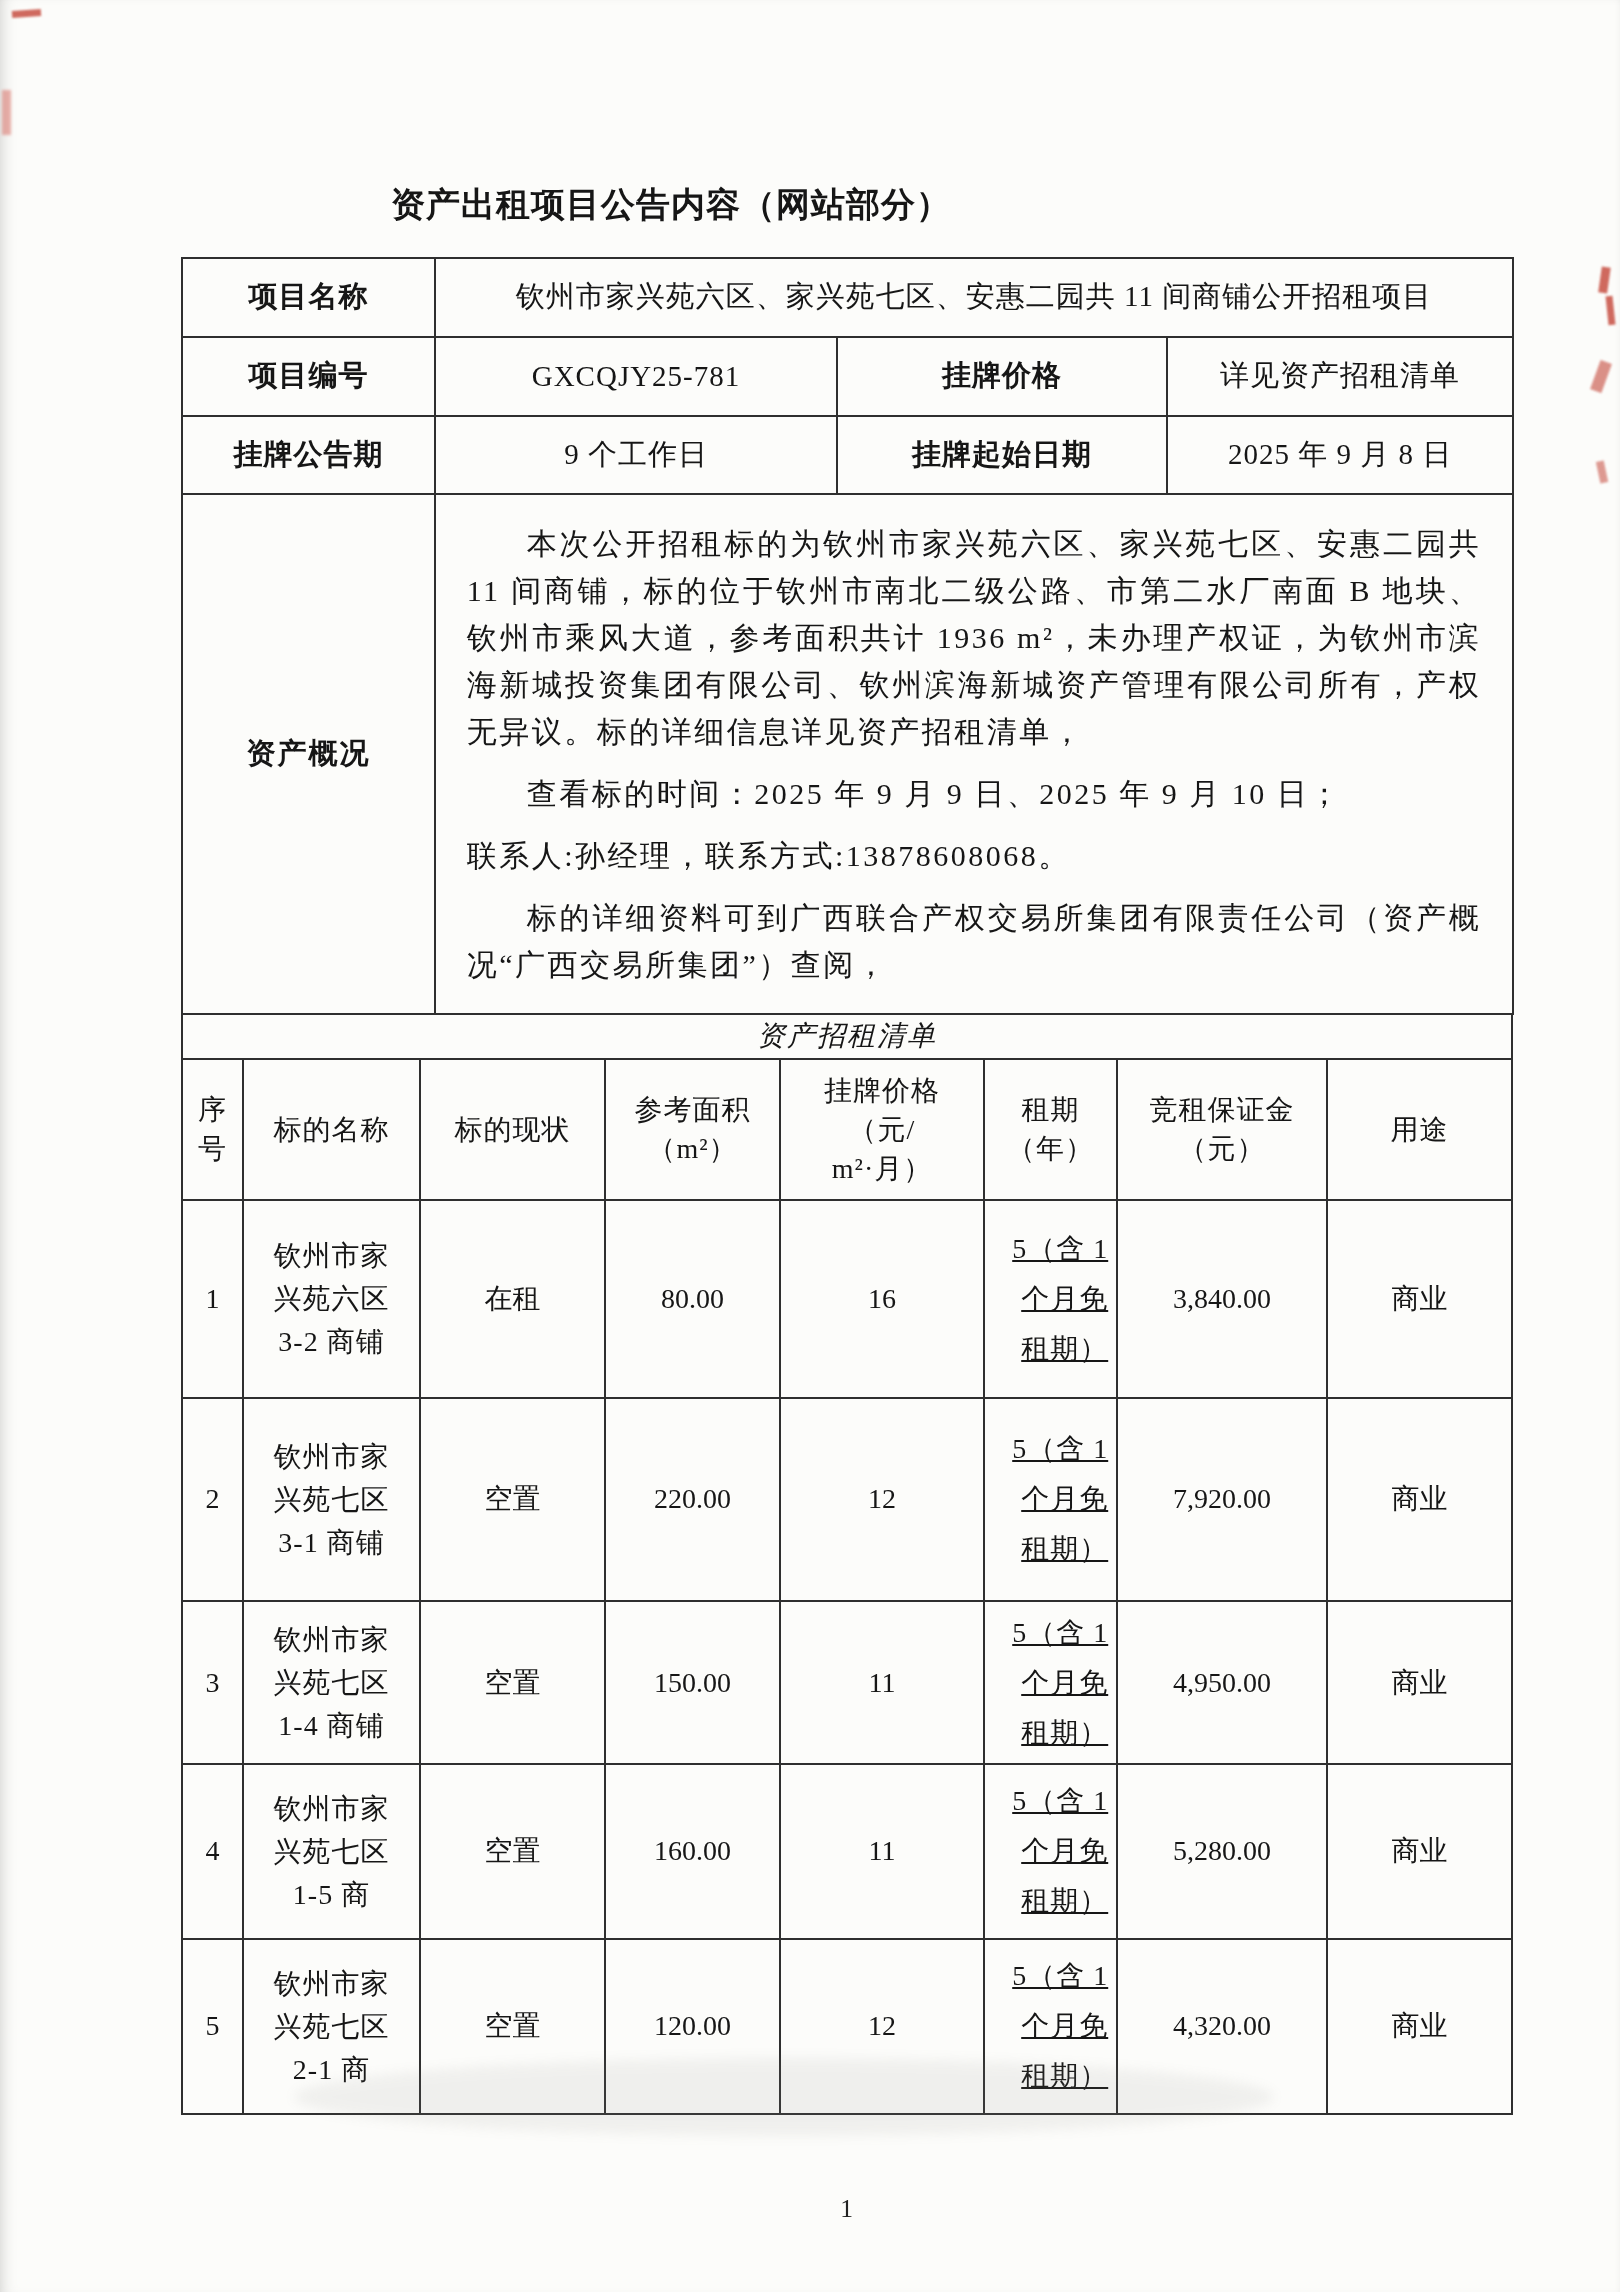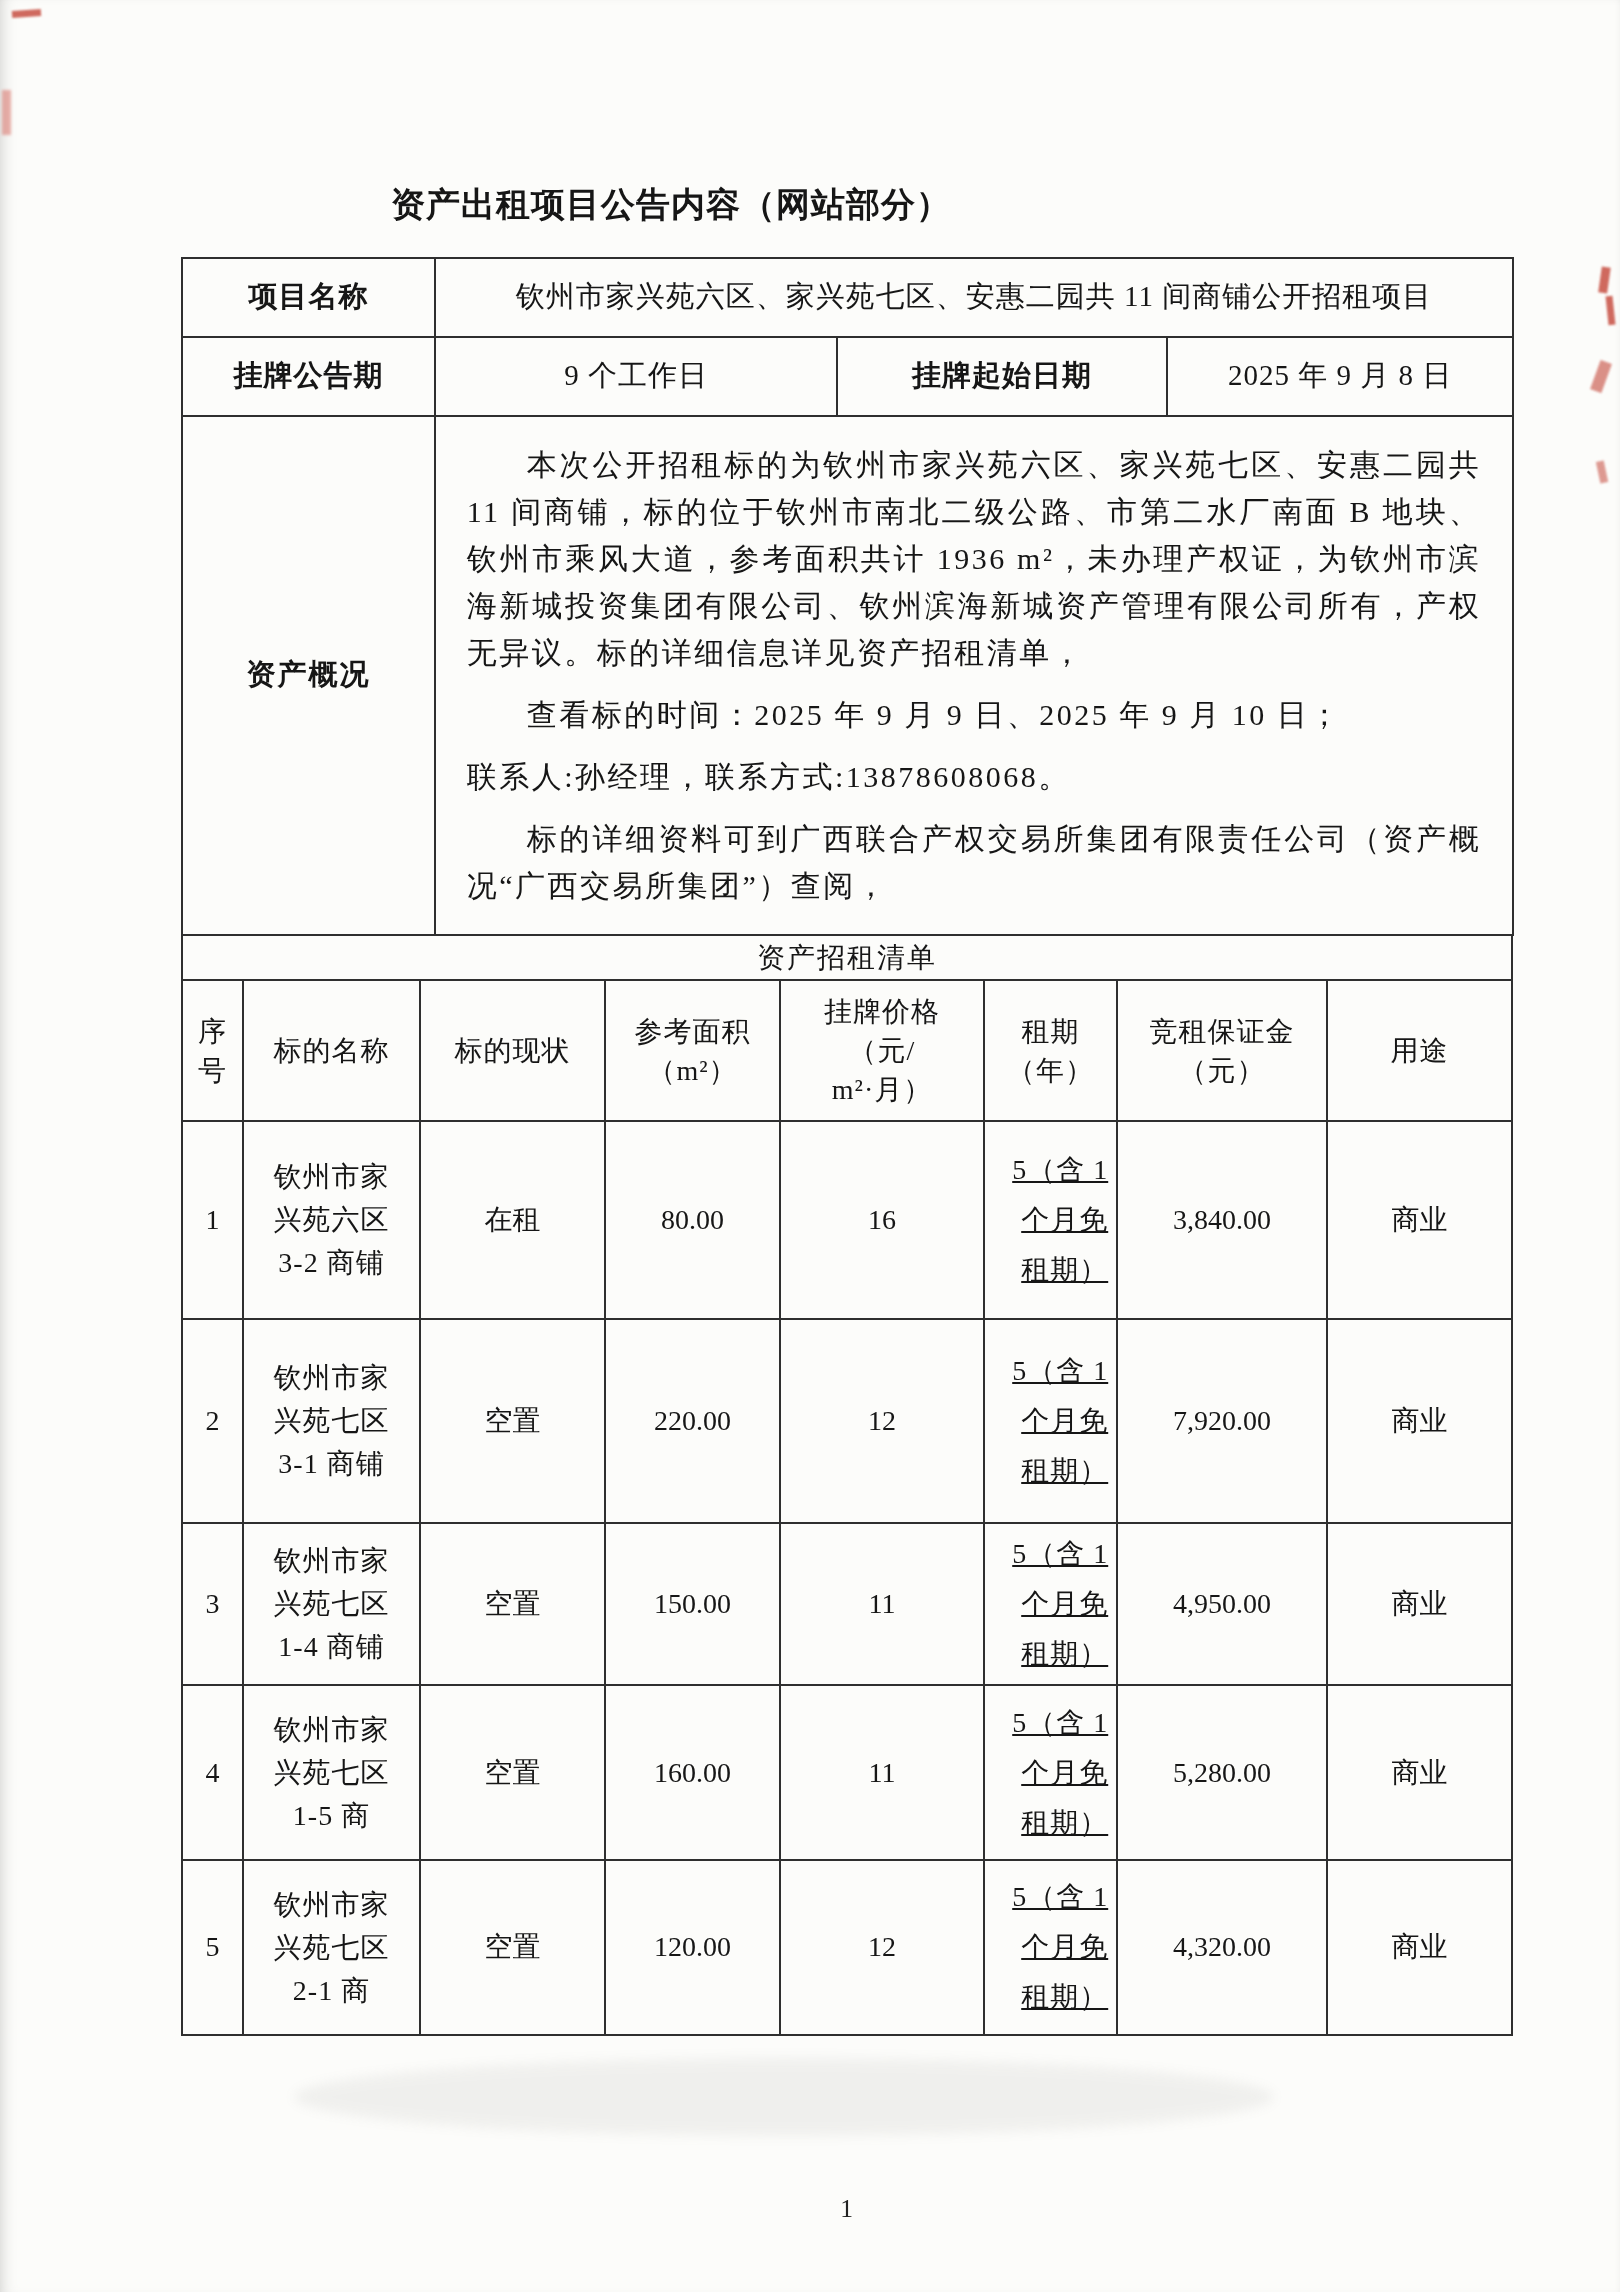--- a/index.html
+++ b/index.html
@@ -39,21 +39,21 @@
   td.ov-text{
     height:443px;vertical-align:middle;padding:9.8px 15.7px;
   }
   .ov-text p{
     margin:15px;font-size:30px;line-height:47px;letter-spacing:2.5px;
     text-align:justify;text-justify:inter-ideograph;
   }
   .ov-text p.indent{text-indent:2em;}
   
   .listing{margin-top:-2px;}
-  .band td{height:39px;text-align:center;font-size:26.5px;letter-spacing:2px;padding:2px;border-top:2.9px solid #2f2f2f;}
+  .band td{height:39px;text-align:center;font-size:26.5px;letter-spacing:2px;padding:2px;border-top:2.9px solid #2f2f2f;font-style:italic;}
   .hdr td{
     height:131px;text-align:center;font-size:28px;line-height:39px;
     white-space:pre-line;letter-spacing:1px;font-weight:400;
   }
   .listing td{font-size:28px;}
   .c{text-align:center;}
   .name-cell{white-space:pre-line;line-height:43px;text-align:center;letter-spacing:1px;}
   .term-cell{white-space:pre-line;line-height:50px;text-align:right;padding-left:17.6px;letter-spacing:1px;text-decoration:underline;}
   tr.dr1 td{height:188px;border-top:2.9px solid #2f2f2f;}
   tr.dr2 td{height:194px;}
@@ -83,20 +83,26 @@
       <colgroup>
         <col style="width:253px">
           <col style="width:402px">
           <col style="width:330px">
           <col style="width:346px">
       </colgroup>
       <tbody>
           <tr>
         <td class="lbl">项目名称</td>
         <td class="val" colspan="3">钦州市家兴苑六区、家兴苑七区、安惠二园共 11 间商铺公开招租项目</td>
+      </tr>
+      <tr>
+        <td class="lbl">项目编号</td>
+        <td class="val">GXCQJY25-781</td>
+        <td class="lbl">挂牌价格</td>
+        <td class="val">详见资产招租清单</td>
       </tr>
       <tr>
         <td class="lbl">挂牌公告期</td>
         <td class="val">9 个工作日</td>
         <td class="lbl">挂牌起始日期</td>
         <td class="val">2025 年 9 月 8 日</td>
       </tr>
       <tr class="ov-row">
         <td class="ov-label">资产概况</td>
         <td class="ov-text" colspan="3">

